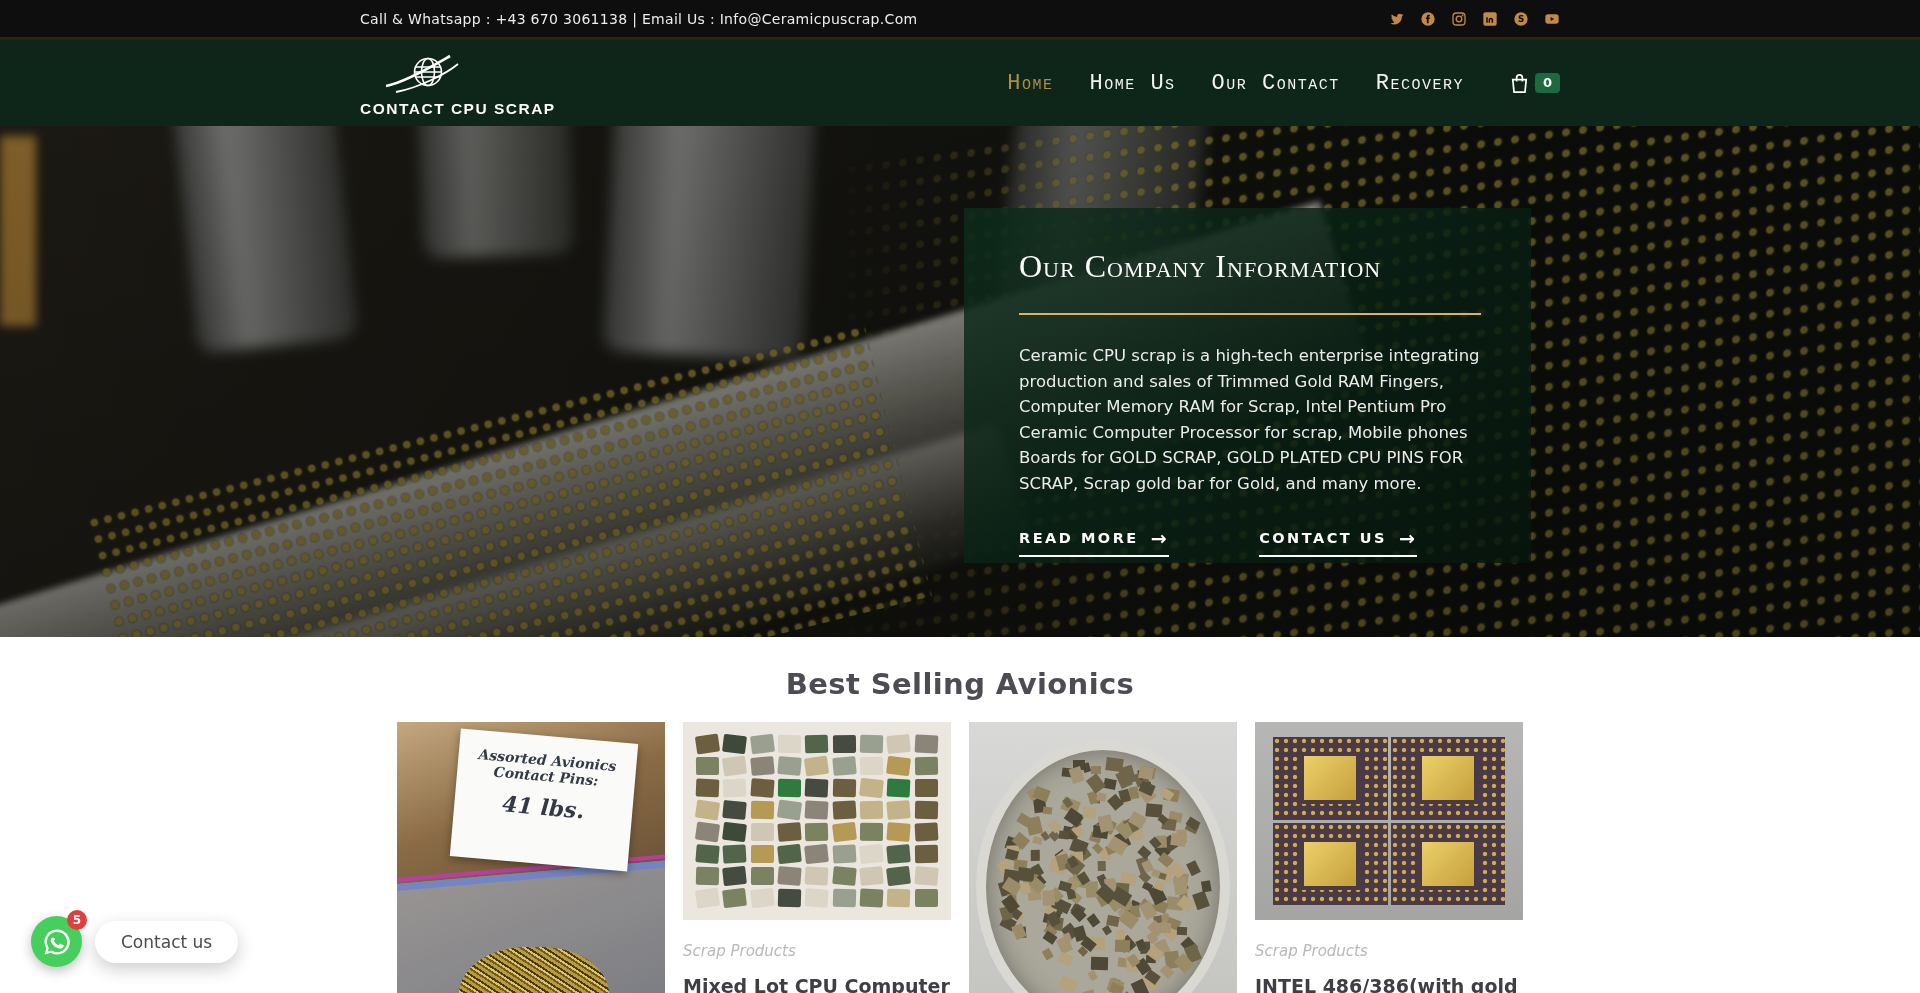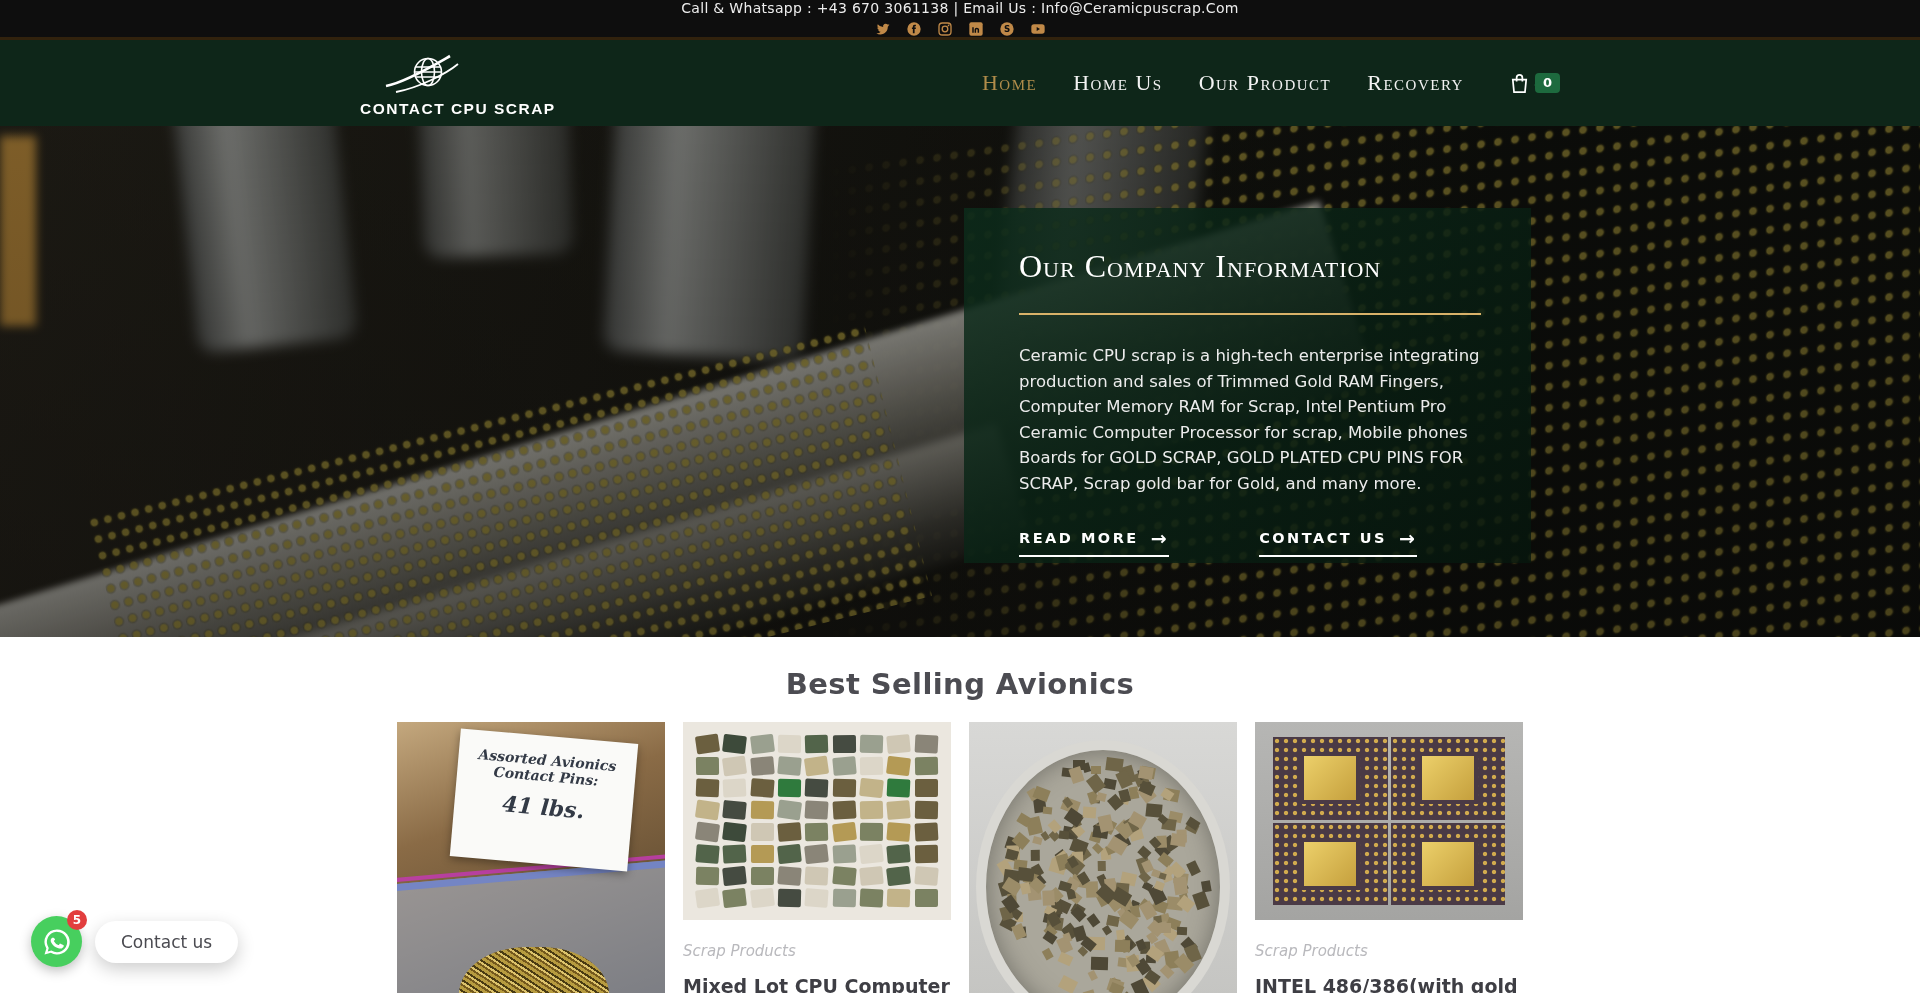--- a/index.html
+++ b/index.html
@@ -2,35 +2,35 @@
 <html><head>
 <meta charset="utf-8">
 <style>
   * { margin:0; padding:0; box-sizing:border-box; }
   html,body { width:1920px; height:993px; overflow:hidden; background:#fff;
     font-family:"DejaVu Sans","Liberation Sans",sans-serif; }
 
   
   .topbar { height:37px; background:#0e0e0e; }
   .topbar-inner { width:1200px; margin:0 auto; height:100%;
-    display:flex; align-items:center; justify-content:space-between;flex-direction:column; }
+    display:flex; align-items:center; justify-content:space-between; }
   .topbar-contact { color:#ededed; font-size:14px; letter-spacing:.3px; }
   .social-row { display:flex; align-items:center; gap:15px; }
   .social-row svg { width:16px; height:16px; display:block; }
 
   
   .header { height:89px; background:#0e2619; border-top:3px solid #31220d; }
   .header-inner { width:1200px; margin:0 auto; height:100%;
     display:flex; align-items:center; justify-content:space-between; }
   .brand { display:flex; flex-direction:column; align-items:flex-start; cursor:pointer; padding-top:4px; }
   .brand svg { width:118px; height:46px; display:block; margin-left:6px; }
   .brand-text { color:#fff; font-weight:bold; font-size:15.5px; letter-spacing:1.5px;
     font-family:"Liberation Sans",sans-serif; margin-top:2px; }
   .nav { display:flex; align-items:center; gap:36px; }
-  .nav-item { font-family:Liberation Serif, serif; font-variant:small-caps;
+  .nav-item { font-family:Liberation Mono, monospace; font-variant:small-caps;
     font-size:22px; letter-spacing:1.5px; color:#f3f3f3; cursor:pointer; }
   .nav-item.active { color:#b08c4a; }
   .cart { display:flex; align-items:center; gap:4px; margin-left:8px; cursor:pointer; }
   .cart svg { width:23px; height:23px; display:block; }
   .cart-badge { position:relative; background:#1d6a3e; color:#fff; font-size:13px;
     font-weight:bold; border-radius:4px; padding:3px 8px 4px; line-height:1; }
   .cart-badge::before { content:""; position:absolute; left:-5px; top:8px;
     border:4px solid transparent; border-right:6px solid #1d6a3e; }
 
   
@@ -195,21 +195,21 @@
           <path d="M49.5 15h25M48.5 20h27M49.5 25h25"></path>
           <path d="M20 34 C 40 30, 70 12, 84 4" stroke-width="2.6"></path>
           <path d="M30 40 C 52 36, 80 22, 92 12" stroke-width="1.8"></path>
         </g>
       </svg>
       <span class="brand-text">CONTACT CPU SCRAP</span>
     </div>
     <div class="nav">
       <span class="nav-item active">Home</span>
       <span class="nav-item">Home Us</span>
-      <span class="nav-item">Our Product</span>
+      <span class="nav-item">Our Contact</span>
       <span class="nav-item">Recovery</span>
       <div class="cart">
         <svg viewBox="0 0 24 24" fill="none" stroke="#fff" stroke-width="1.8">
           <path d="M5 8h14l-1.3 13H6.3L5 8z"></path>
           <path d="M9 10V6a3 3 0 0 1 6 0v4"></path>
         </svg>
         <span class="cart-badge">0</span>
       </div>
     </div>
   </div>

